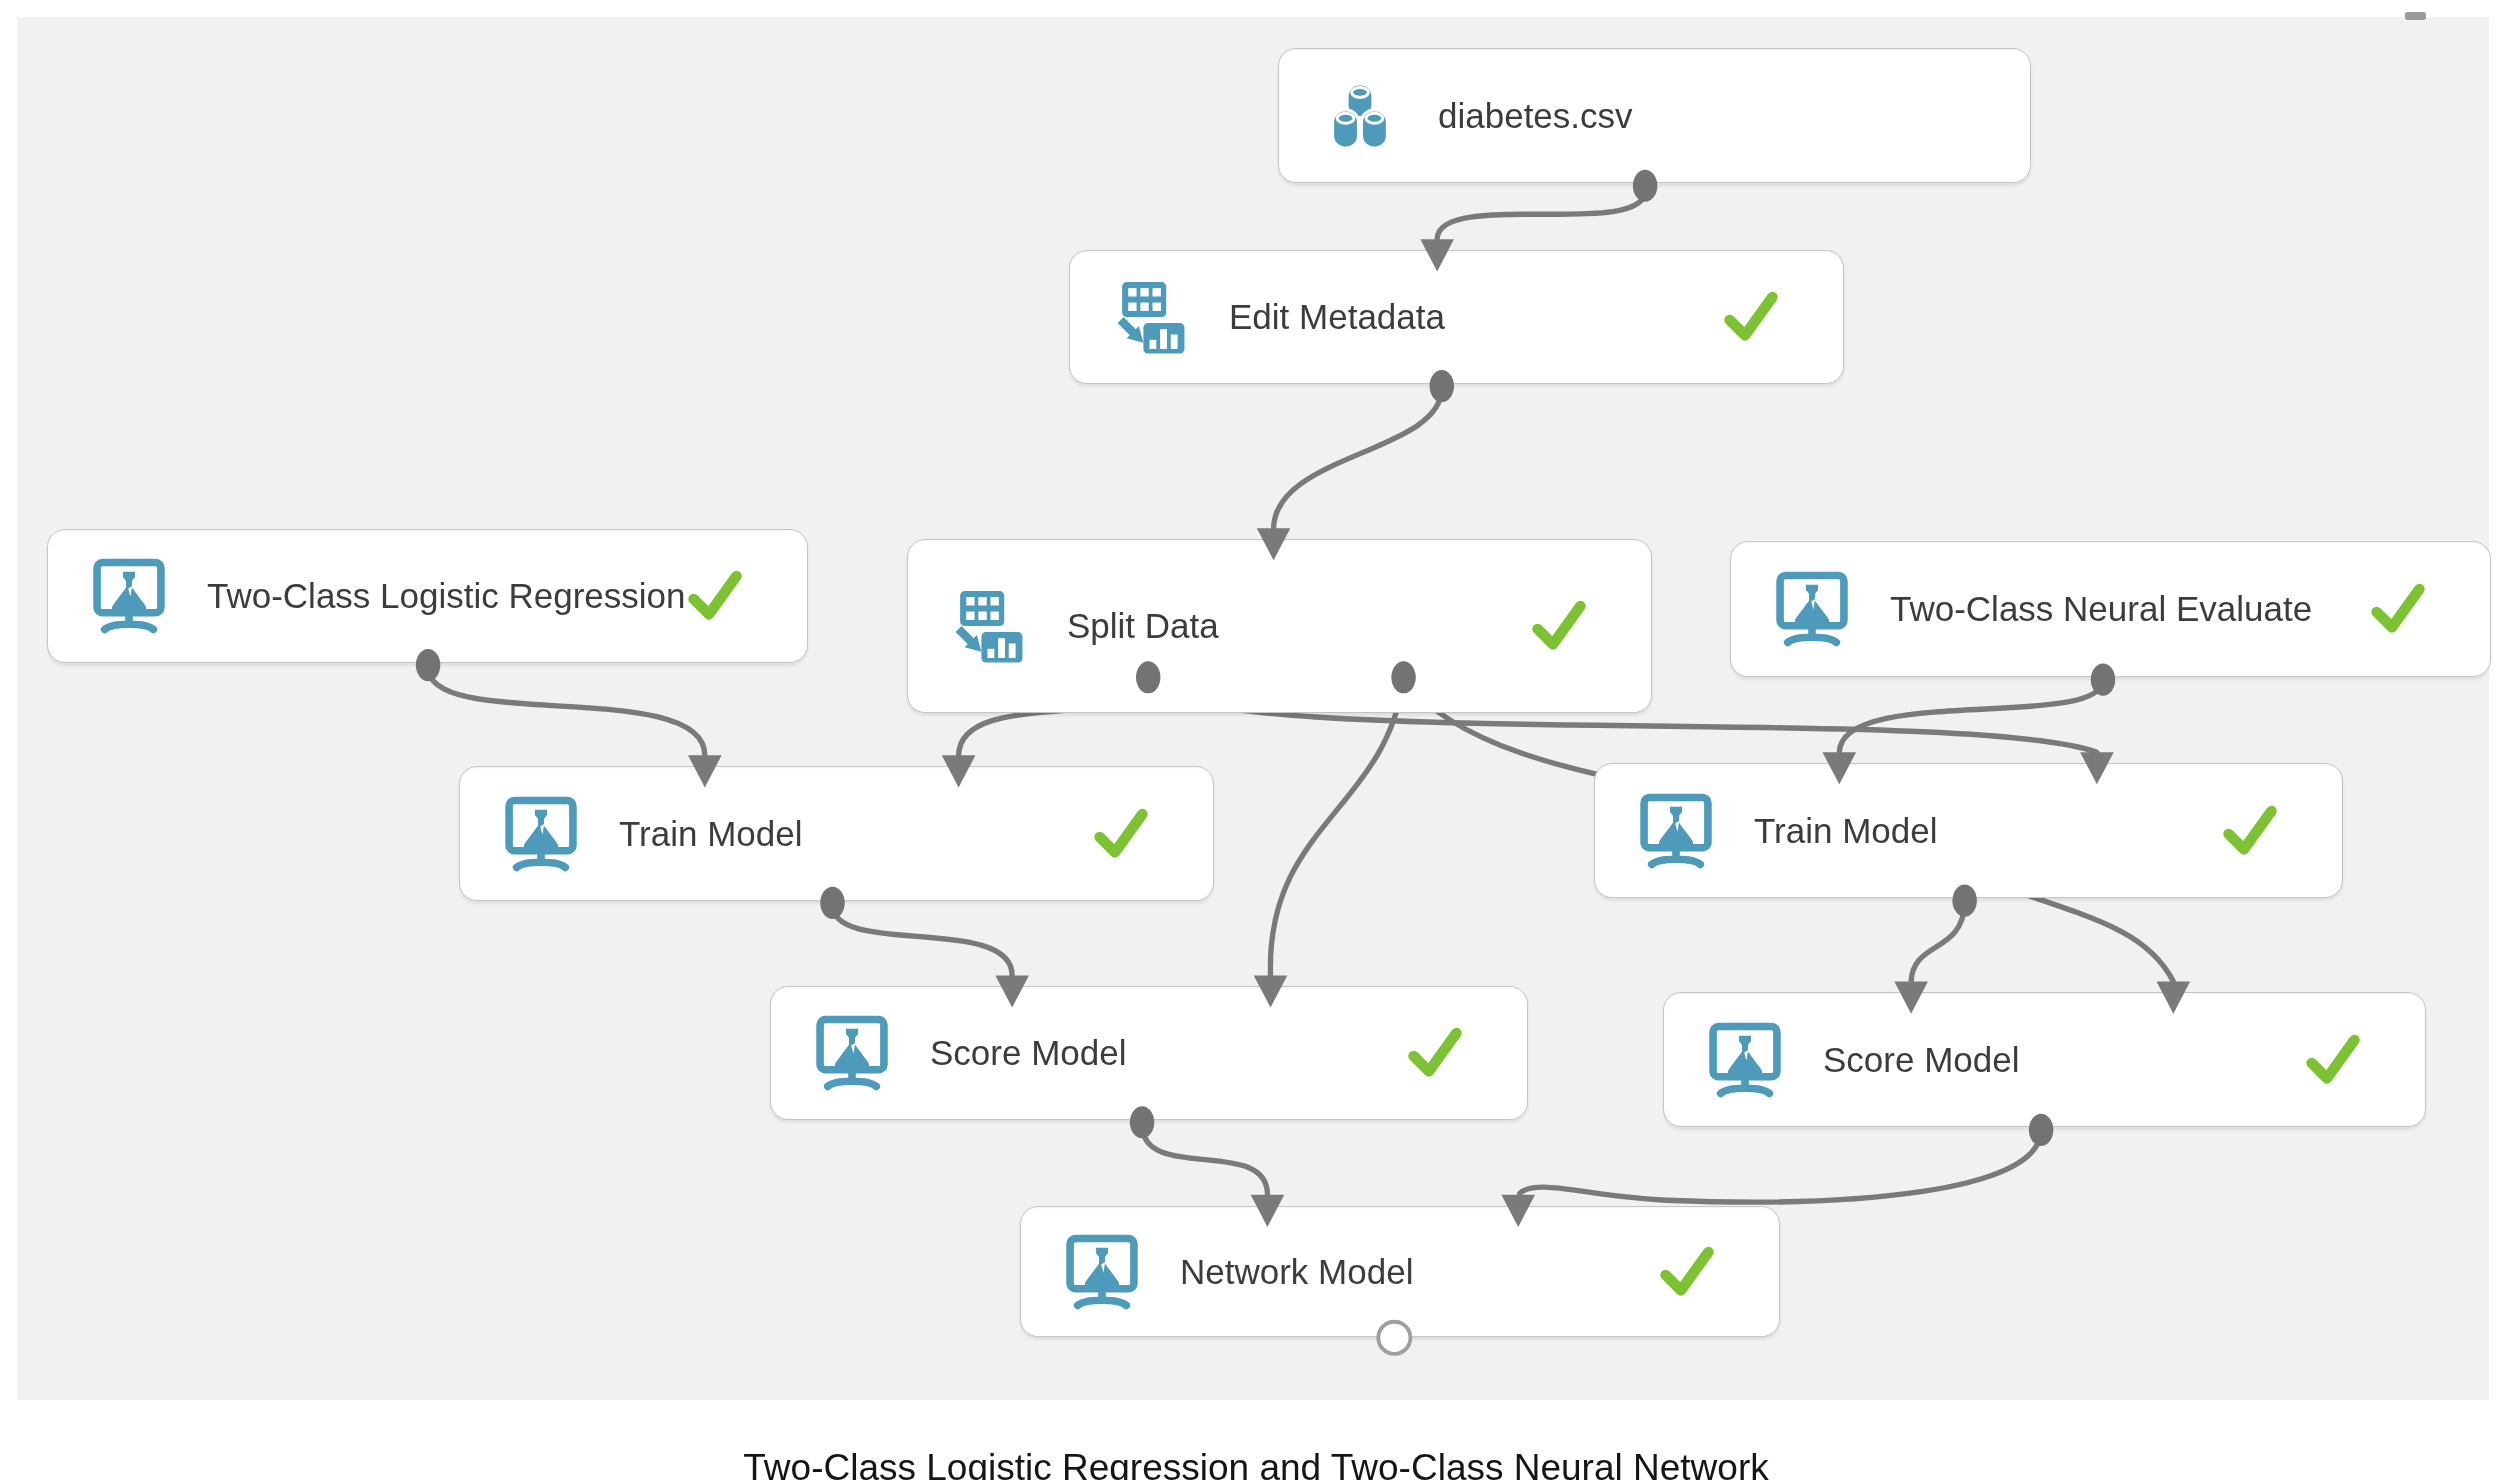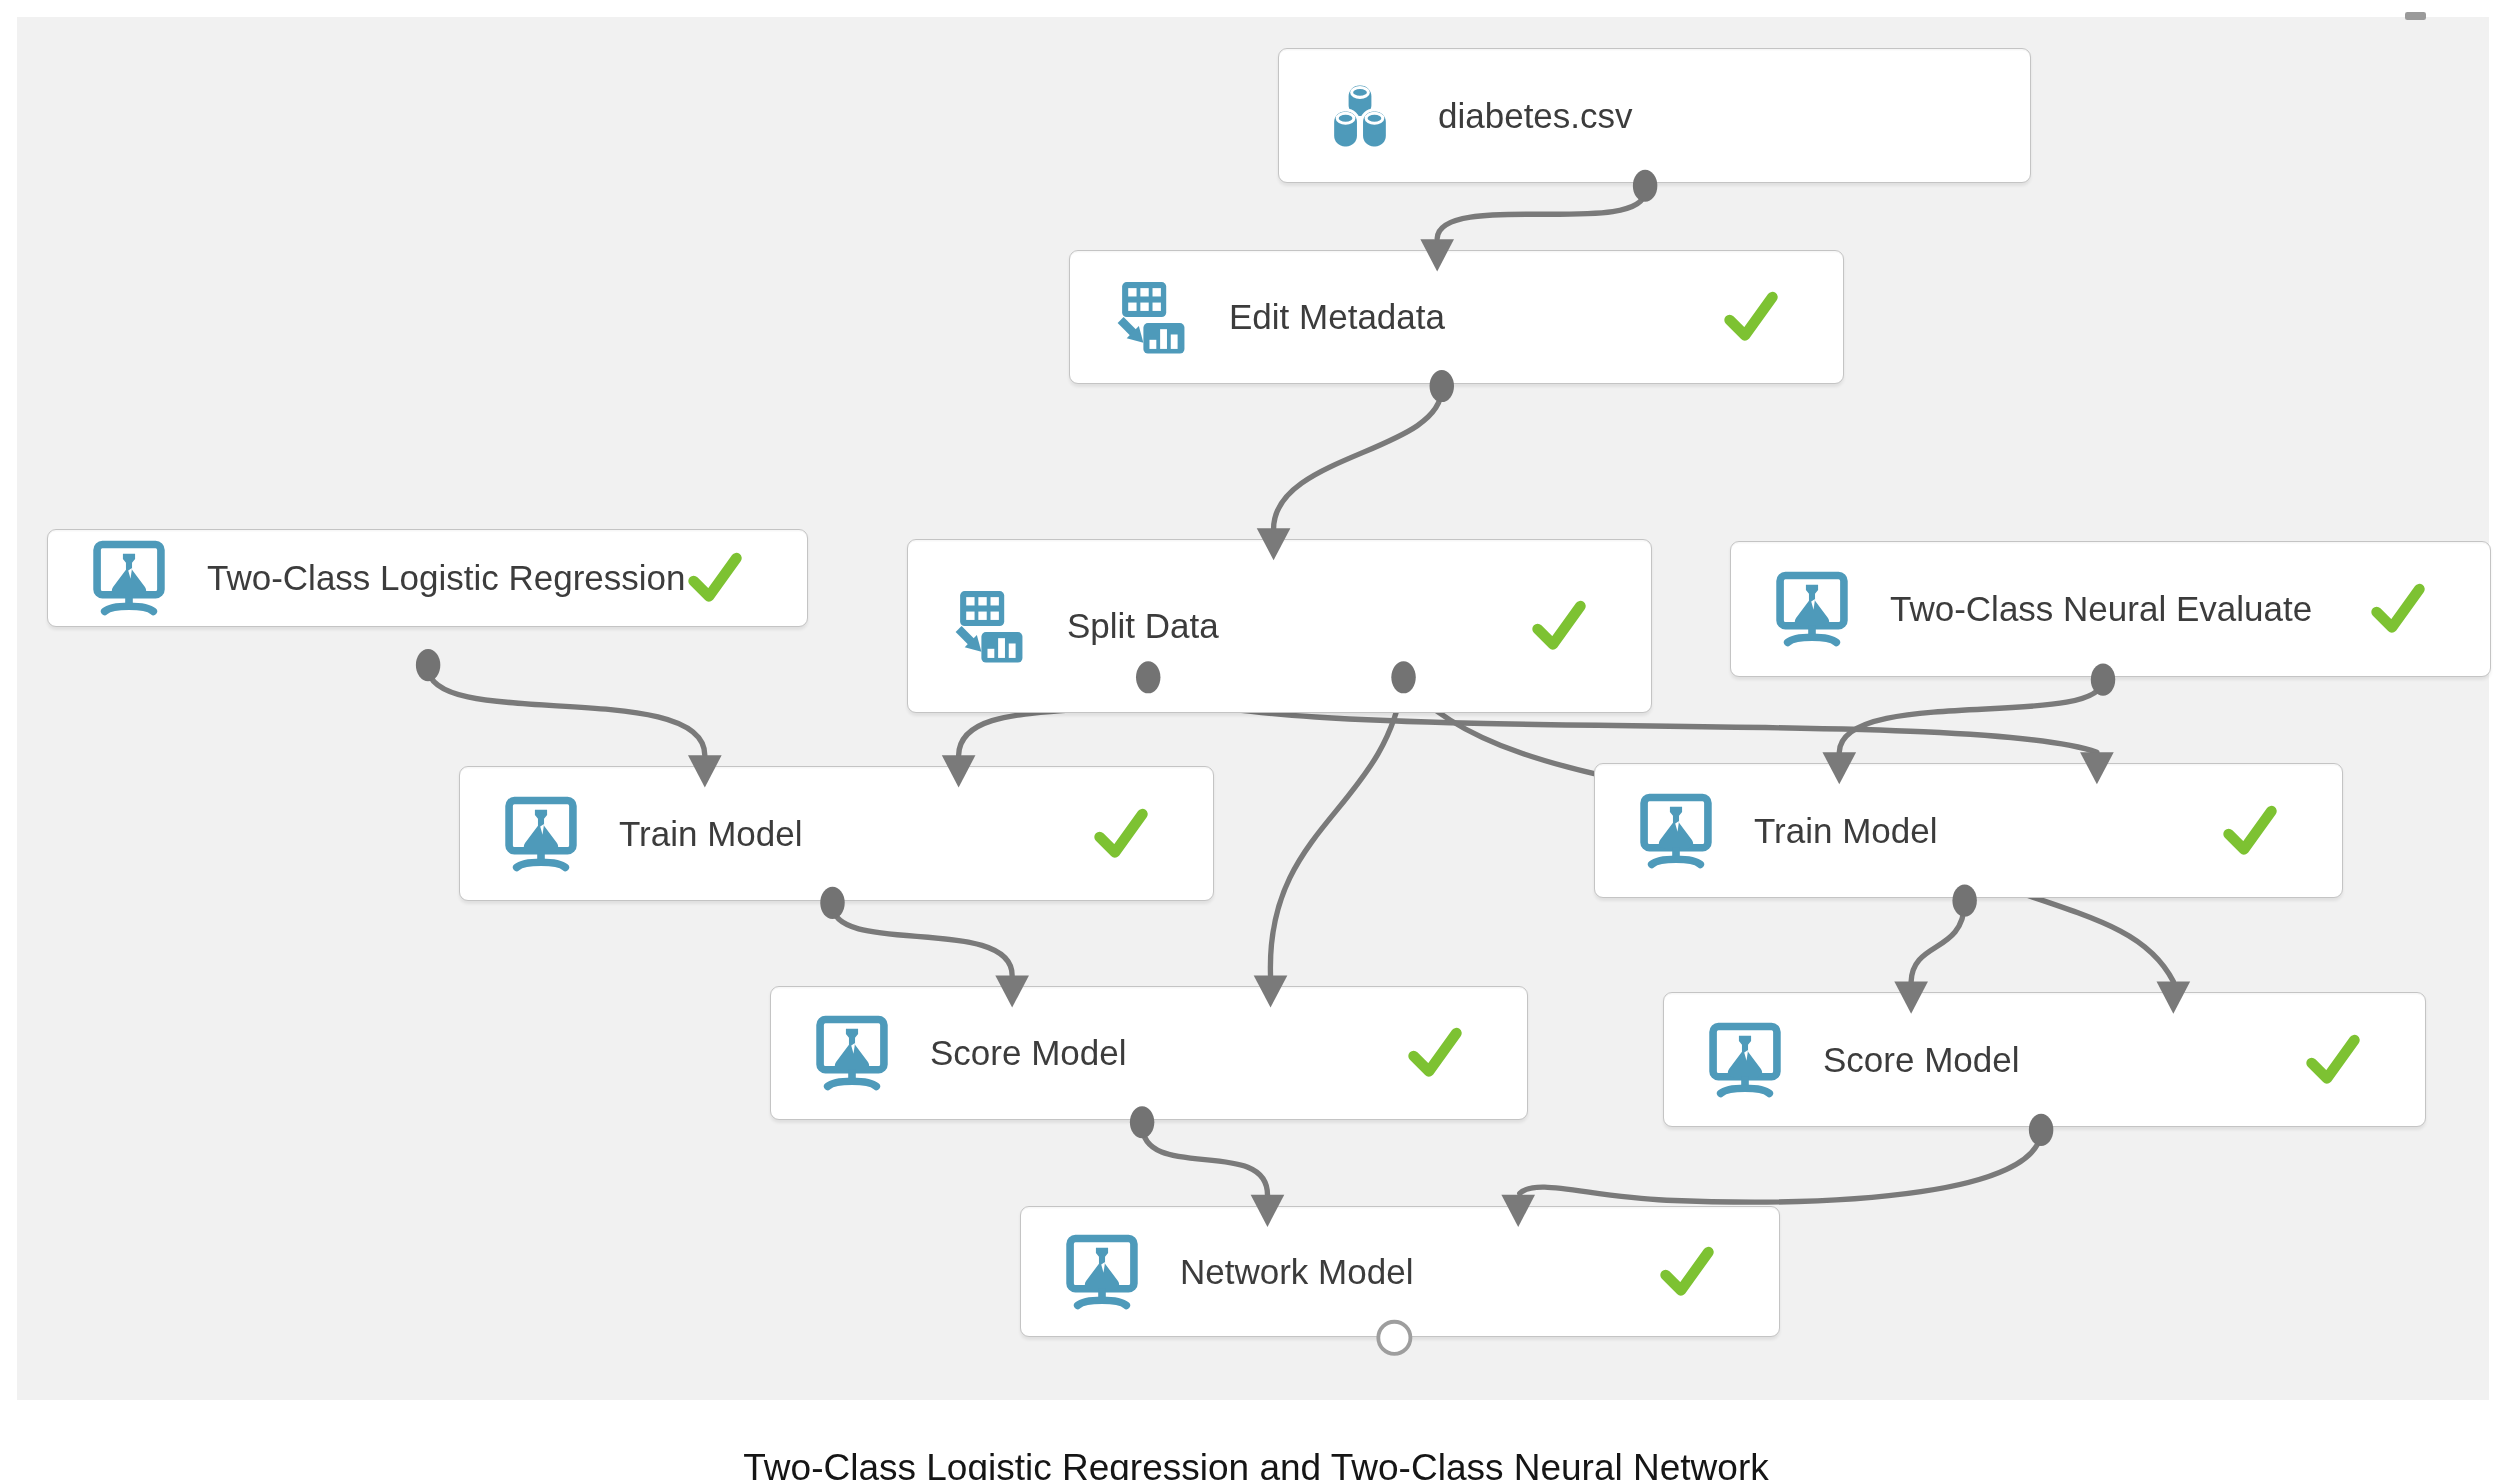--- a/index.html
+++ b/index.html
@@ -13,21 +13,21 @@
   }
   #scroll-nub{
     position:absolute;left:2405px;top:11.5px;width:21.4px;height:8.4px;
     background:#9a9a9a;border-radius:2.3px;z-index:4;
   }
   svg.layer{position:absolute;left:0;top:0;width:2512px;height:1480px;pointer-events:none;}
   #edges-layer{z-index:1;}
   #ports-layer{z-index:3;}
   .node{
     position:absolute;z-index:2;background:#ffffff;
-    border:1.5px solid #c4c4c4;border-radius:9px;
+    border:1.5px solid #c4c4c4;border-radius:18px;
     box-shadow:0 2.3px 3.1px rgba(0,0,0,0.07), inset 0 1.5px 0 rgba(0,0,0,0.03);
     display:flex;align-items:center;box-sizing:border-box;
     padding-left:43px;
   }
   .node .icon{width:76px;height:76px;flex:0 0 auto;}
   .node .label{
     margin-left:40px;font-size:35px;color:#3c3c3c;letter-spacing:0;
     white-space:nowrap;
   }
   .node .check{
@@ -121,21 +121,21 @@
 <div class="node" style="left:907px;top:539px;width:745px;height:174px">
   <svg class="icon" viewBox="0 0 100 100" width="76" height="76">
       <use href="#sym-table"></use>
     </svg>
   <span class="label">Split Data</span>
   <svg class="check" viewBox="0 0 76 68" width="58" height="52">
       <use href="#sym-check"></use>
     </svg>
 </div>
 
-<div class="node" style="left:47px;top:529px;width:761px;height:98px">
+<div class="node" style="left:47px;top:529px;width:761px;height:134px">
   <svg class="icon" viewBox="0 0 100 100" width="76" height="76">
       <use href="#sym-model"></use>
     </svg>
   <span class="label">Two-Class Logistic Regression</span>
   <svg class="check" viewBox="0 0 76 68" width="58" height="52">
       <use href="#sym-check"></use>
     </svg>
 </div>
 
 <div class="node" style="left:1730px;top:541px;width:761px;height:136px">

